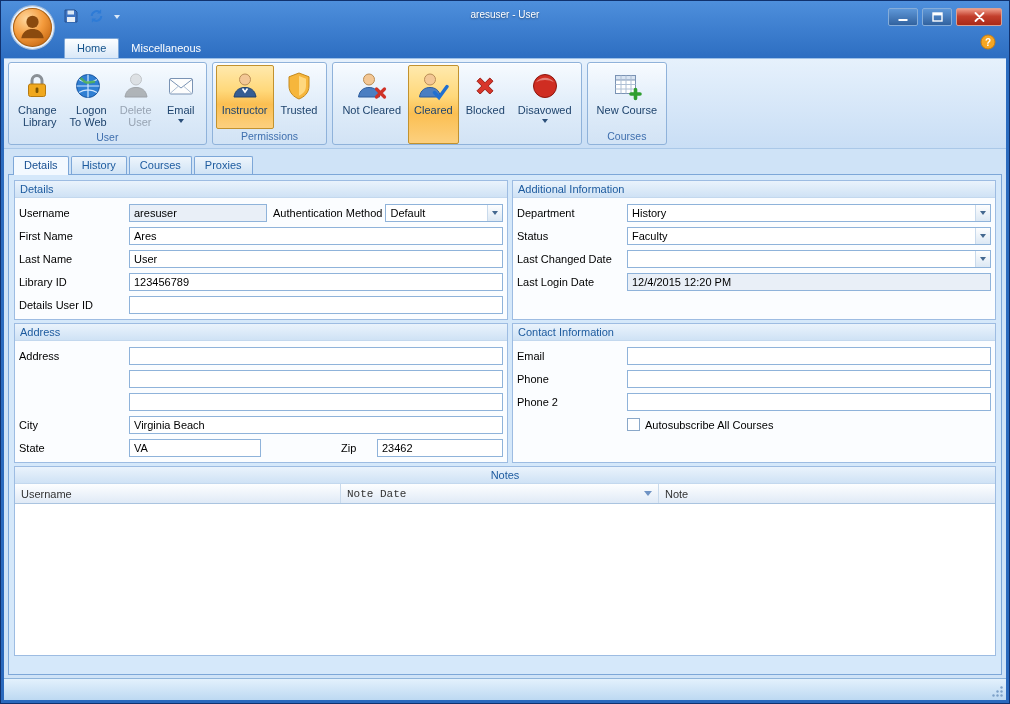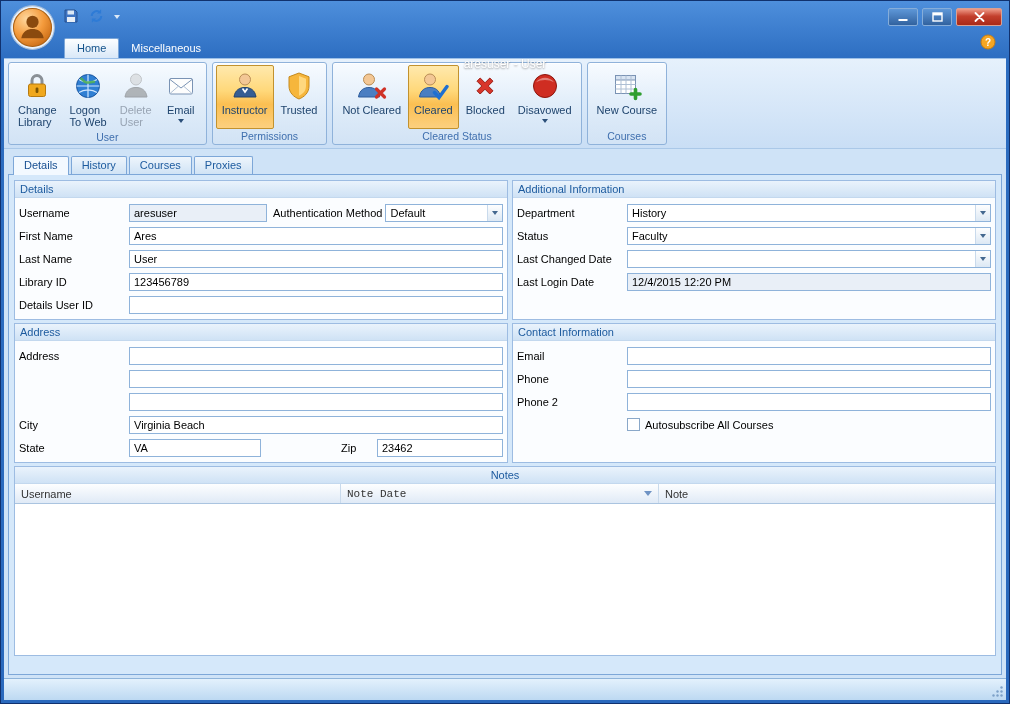--- a/index.html
+++ b/index.html
@@ -7,42 +7,42 @@
   .window{
     width:1010px;height:704px;margin:0 auto;position:relative;
     border:1px solid #10316e;background:linear-gradient(#4e8fdc,#2b6cc0 60px,#2a69bd);
     padding:3px;font-family:"Liberation Sans",sans-serif;font-size:11px;color:#000;
     display:flex;flex-direction:column;
   }
   
   .titlebar{height:26px;flex:none;display:flex;align-items:center;position:relative;padding-left:56px;}
   .qat{display:flex;align-items:center;gap:3px;height:100%;}
   .qat-btn{border:none;background:transparent;padding:2px 3px;cursor:pointer;display:flex;align-items:center;border-radius:2px;}
-  .title{position:absolute;left:50%;top:5px;transform:translateX(-50%);color:#fff;font-size:12px;text-shadow:0 1px 2px rgba(0,0,0,.4);white-space:nowrap;margin-top:48px;}
+  .title{position:absolute;left:50%;top:5px;transform:translateX(-50%);color:#fff;font-size:10px;text-shadow:0 1px 2px rgba(0,0,0,.4);white-space:nowrap;}
   .win-controls{margin-left:auto;display:flex;gap:4px;padding-right:4px;}
   .wbtn{width:30px;height:18px;border:1px solid #86add9;border-radius:2px;background:linear-gradient(#5e97d8,#31629f);display:flex;align-items:center;justify-content:center;cursor:pointer;padding:0;}
   .wbtn.close{width:46px;background:linear-gradient(#ef9b88,#c33f2c 45%,#a92a18);border-color:#d9a193;}
   
   .orb{position:absolute;left:9px;top:4px;width:45px;height:45px;z-index:9;cursor:pointer;}
   
   .tabsrow{height:28px;flex:none;display:flex;align-items:flex-end;padding-left:60px;position:relative;}
   .rtab{padding:3px 12px 4px;color:#fff;cursor:pointer;border-radius:2px 2px 0 0;}
   .rtab.active{background:linear-gradient(#fdfeff,#d9e8f8);color:#15538b;border:1px solid #7da7d8;border-bottom:none;}
   .help-btn{position:absolute;right:10px;bottom:5px;border:none;background:transparent;padding:0;cursor:pointer;display:flex;}
   
   .main{flex:1;display:flex;flex-direction:column;background:#cfe3f7;min-height:0;border-top:1px solid #9cc0e8;}
   .ribbon{height:90px;flex:none;background:linear-gradient(#e6f1fc,#c9def5);border-bottom:1px solid #aac8e8;padding:3px 4px;display:flex;gap:5px;align-items:stretch;}
   .rgroup{border:1px solid #8fb2da;border-radius:3px;background:linear-gradient(#f7fbff,#dfecf9 55%,#d2e3f5);display:flex;flex-direction:column;box-shadow:inset 0 1px 0 rgba(255,255,255,.8);}
   .rbuttons{flex:1;display:flex;align-items:stretch;padding:2px 3px 0;gap:1px;}
   .rbtn{display:flex;flex-direction:column;align-items:center;gap:2px;padding:4px 5px 1px;min-width:42px;background:transparent;border:1px solid transparent;border-radius:2px;color:#20456e;font:inherit;font-size:11px;cursor:pointer;line-height:12px;}
   .rbtn.selected{background:linear-gradient(#ffe9ad,#ffd87a 40%,#fbbf52 62%,#fcd07f);border-color:#c2922e;}
   .rbtn.disabled{color:#98a4b3;cursor:default;}
   .rbtn.disabled .ricon{filter:grayscale(1);opacity:.5;}
   .ricon{width:32px;height:32px;display:block;flex:none;}
-  .rlabel{display:flex;flex-direction:column;align-items:flex-start;}
+  .rlabel{display:flex;flex-direction:column;align-items:flex-end;}
   .rcaption{text-align:center;color:#3f6fae;font-size:10.5px;padding:1px 6px 2px;}
   .caret{width:0;height:0;border-left:3.5px solid transparent;border-right:3.5px solid transparent;border-top:4px solid #2b4f79;margin-top:1px;}
   .caret.lite{border-top-color:#dce9f7;margin-top:0;}
   
   .gapstrip{height:5px;flex:none;}
   .tabstrip{display:flex;padding-left:9px;height:20px;flex:none;align-items:flex-end;gap:2px;}
   .tab{padding:2px 10px 3px;border:1px solid #7da7d8;border-bottom:none;border-radius:2px 2px 0 0;background:linear-gradient(#eef5fc,#d0e3f5);color:#1c5a9e;cursor:pointer;position:relative;}
   .tab.active{background:#f3f9ff;z-index:3;margin-bottom:-1px;padding-bottom:4px;color:#174f92;}
   
   .panel{flex:1;margin:0 4px;border:1px solid #7da7d8;background:#d5e8fa;padding:5px;display:flex;flex-direction:column;gap:3px;min-height:0;}
@@ -264,21 +264,20 @@
             <span class="ricon"><svg viewBox="0 0 32 32">
                   <circle cx="16" cy="16" r="11.5" fill="#cf2d22" stroke="#8c150d"></circle>
                   <path d="M7 12.2a13.5 8.5 0 0 1 18 0 11.5 11.5 0 0 0-18 0z" fill="rgba(255,255,255,.4)"></path>
                 </svg></span>
             <span class="rlabel">
                 <span>Disavowed</span>
               </span>
             <span class="caret"></span>
           </button>
         </div>
-        <div class="rcaption">Cleared Status</div>
       </div>
 
       <div class="rgroup">
         <div class="rbuttons">
           <button class="rbtn">
             <span class="ricon"><svg viewBox="0 0 32 32">
                   <rect x="4.5" y="5.5" width="20" height="18" fill="#fff" stroke="#7a93b4"></rect>
                   <rect x="4.5" y="5.5" width="20" height="4.5" fill="#d8e4f2" stroke="#7a93b4"></rect>
                   <path d="M4.5 14.5h20M4.5 19h20M10 5.5v18M15 5.5v18M20 5.5v18" stroke="#aebfd4"></path>
                   <g stroke="#2f9e2f" stroke-width="3.6" stroke-linecap="round">

